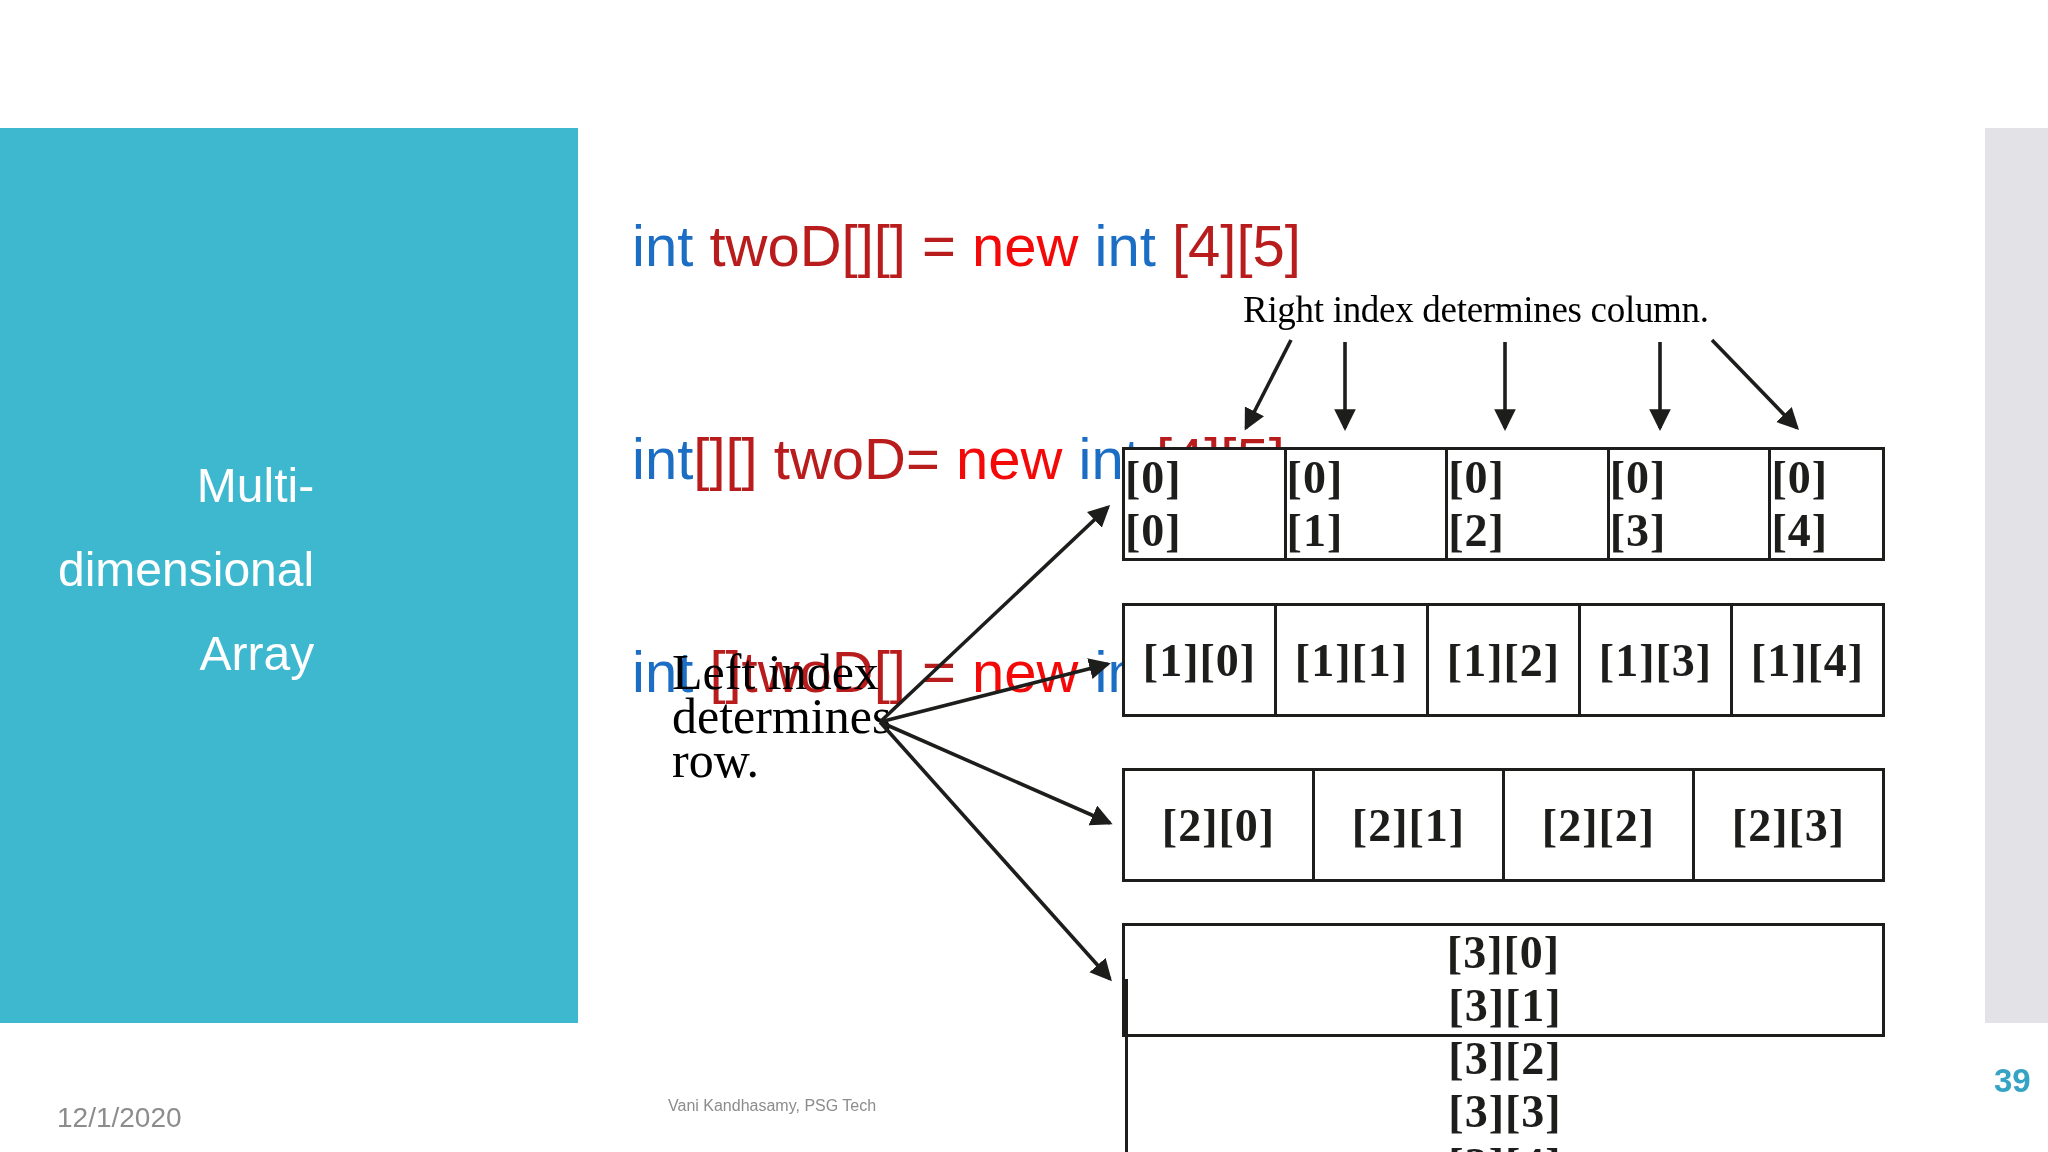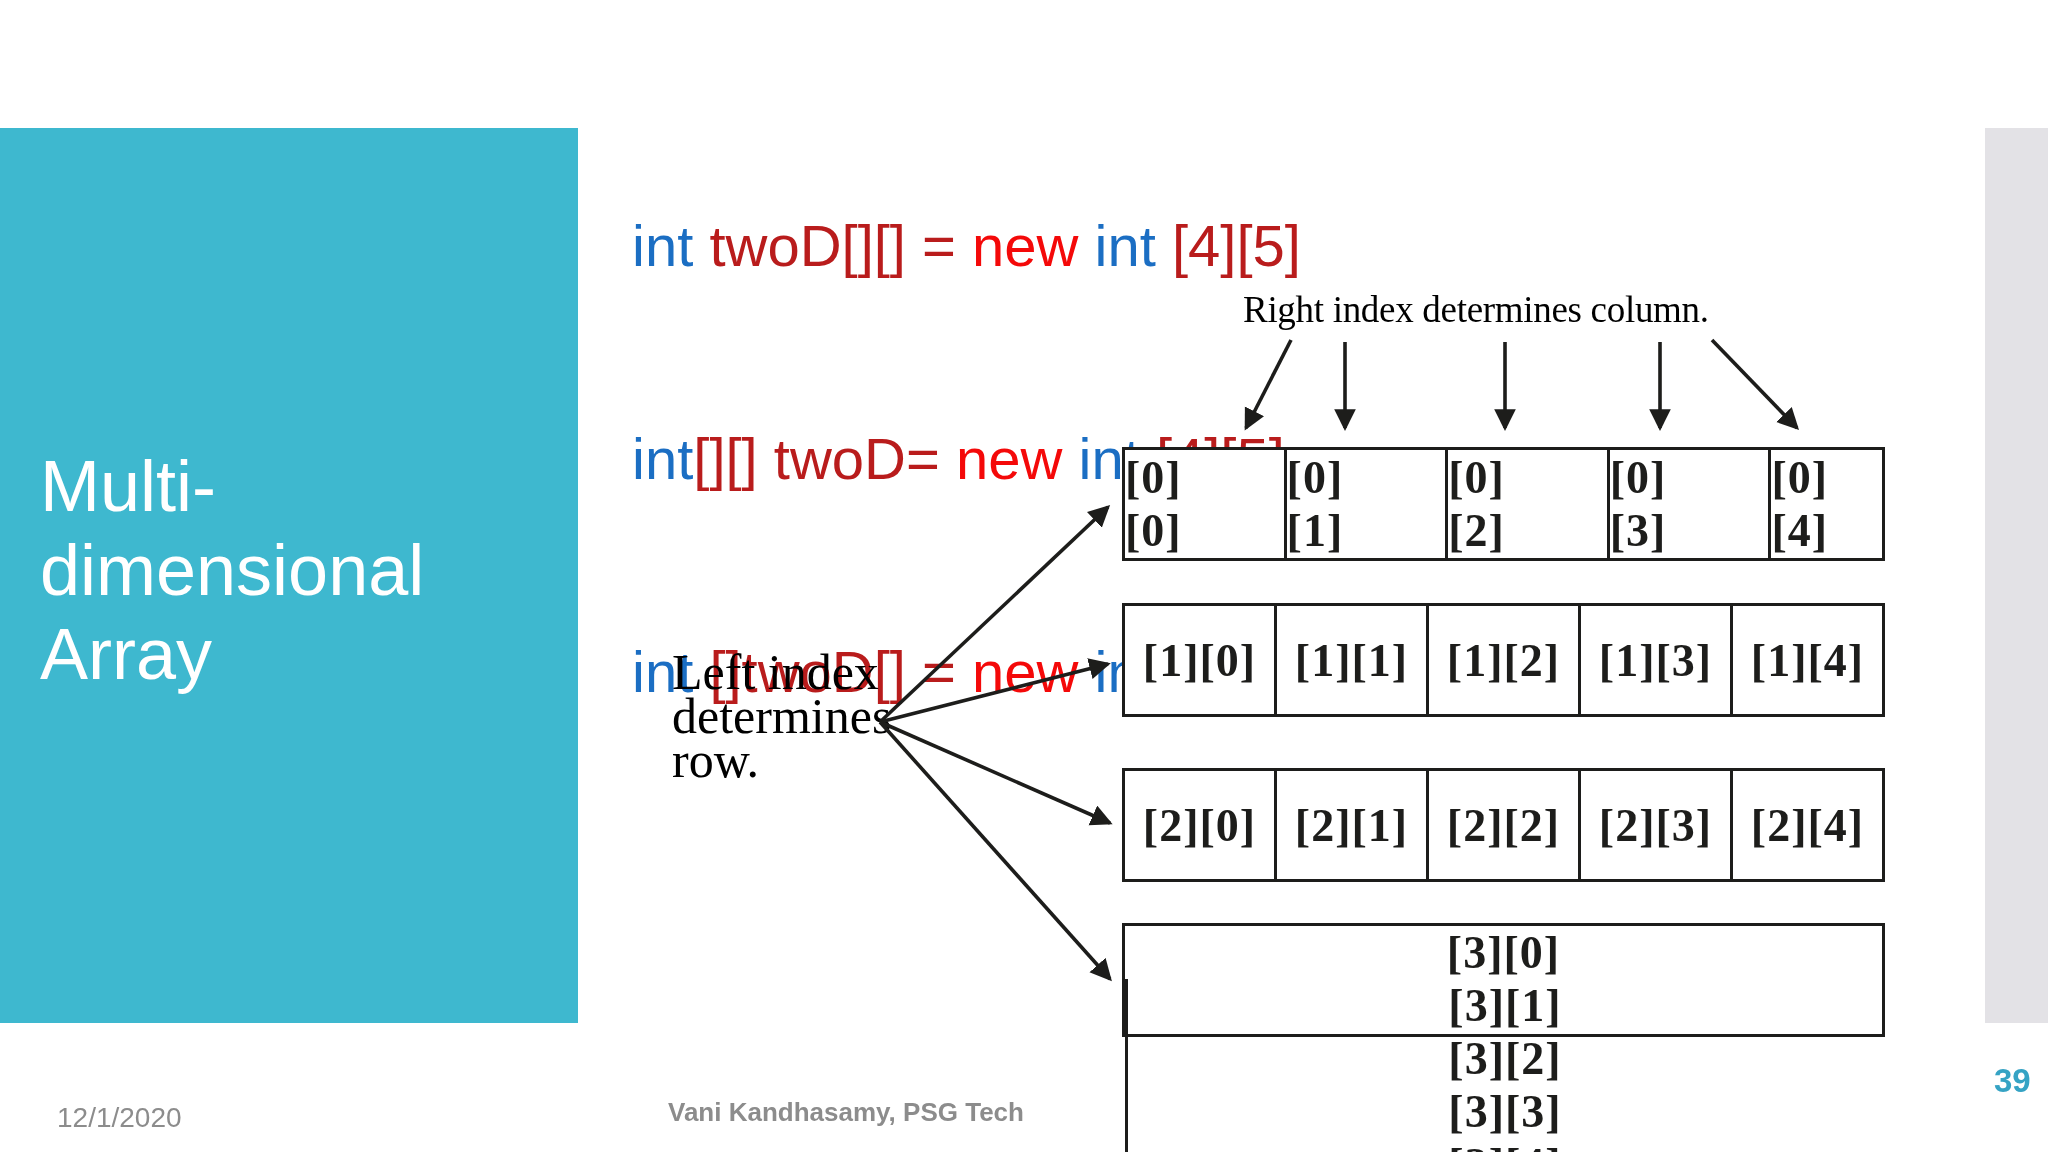--- a/index.html
+++ b/index.html
@@ -14,26 +14,27 @@
 
   
   .sidebar {
     position: absolute;
     left: 0; top: 128px;
     width: 578px; height: 895px;
     background: #3eb8cf;
   }
   .slide-title {
     position: absolute;
-    left: 40px; top: 444px;
+    left: 58px; top: 444px;
     color: #ffffff;
-    font-size: 72px;
+    font-size: 48px;
     line-height: 84px;
     font-weight: 400;
     letter-spacing: 0px;
+    text-align: right;
   }
 
   
   .right-strip {
     position: absolute;
     right: 0; top: 128px;
     width: 63px; height: 895px;
     background: #e3e2e6;
   }
 
@@ -109,23 +110,22 @@
   
   .footer-date {
     position: absolute;
     left: 57px; top: 1102px;
     font-size: 28px;
     color: #8c8c8c;
   }
   .footer-center {
     position: absolute;
     left: 668px; top: 1097px;
-    font-size: 26px;
+    font-size: 16px;
     color: #8c8c8c;
-    font-weight: bold;
   }
   .page-number {
     position: absolute;
     left: 1994px; top: 1062px;
     font-size: 33px;
     font-weight: 700;
     color: #35a3c4;
   }
 </style>
 </head>
@@ -182,21 +182,20 @@
     <div class="arr-cell">[1][1]</div>
     <div class="arr-cell">[1][2]</div>
     <div class="arr-cell">[1][3]</div>
     <div class="arr-cell">[1][4]</div>
   </div>
   <div class="arr-row row-2">
     <div class="arr-cell">[2][0]</div>
     <div class="arr-cell">[2][1]</div>
     <div class="arr-cell">[2][2]</div>
     <div class="arr-cell">[2][3]</div>
-    <div class="arr-cell">[2][4]</div>
   </div>
   <div class="arr-row row-3">
     <div class="arr-cell">[3][0]</div>
     <div class="arr-cell">[3][1]</div>
     <div class="arr-cell">[3][2]</div>
     <div class="arr-cell">[3][3]</div>
     <div class="arr-cell">[3][4]</div>
   </div>
 
   <div class="footer-date">12/1/2020</div>

